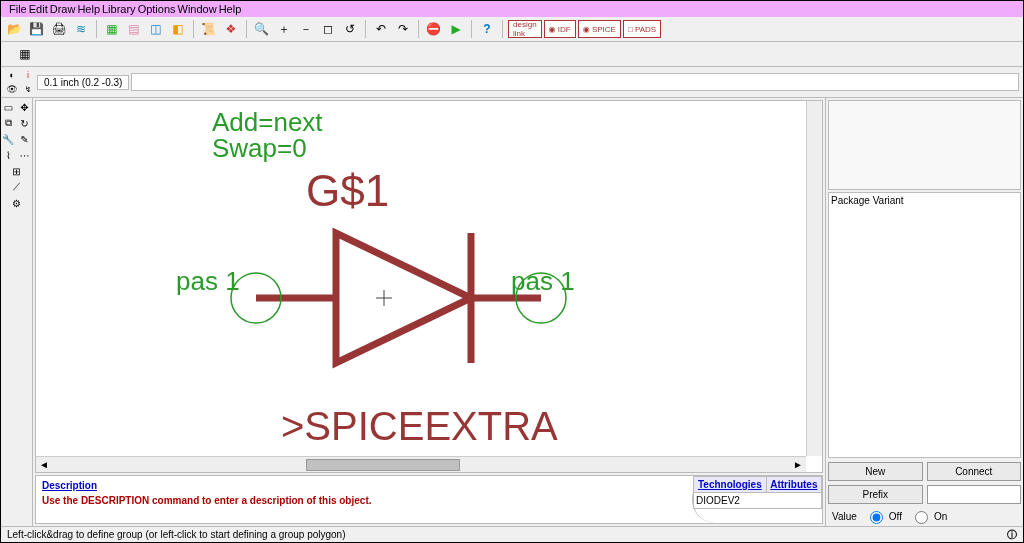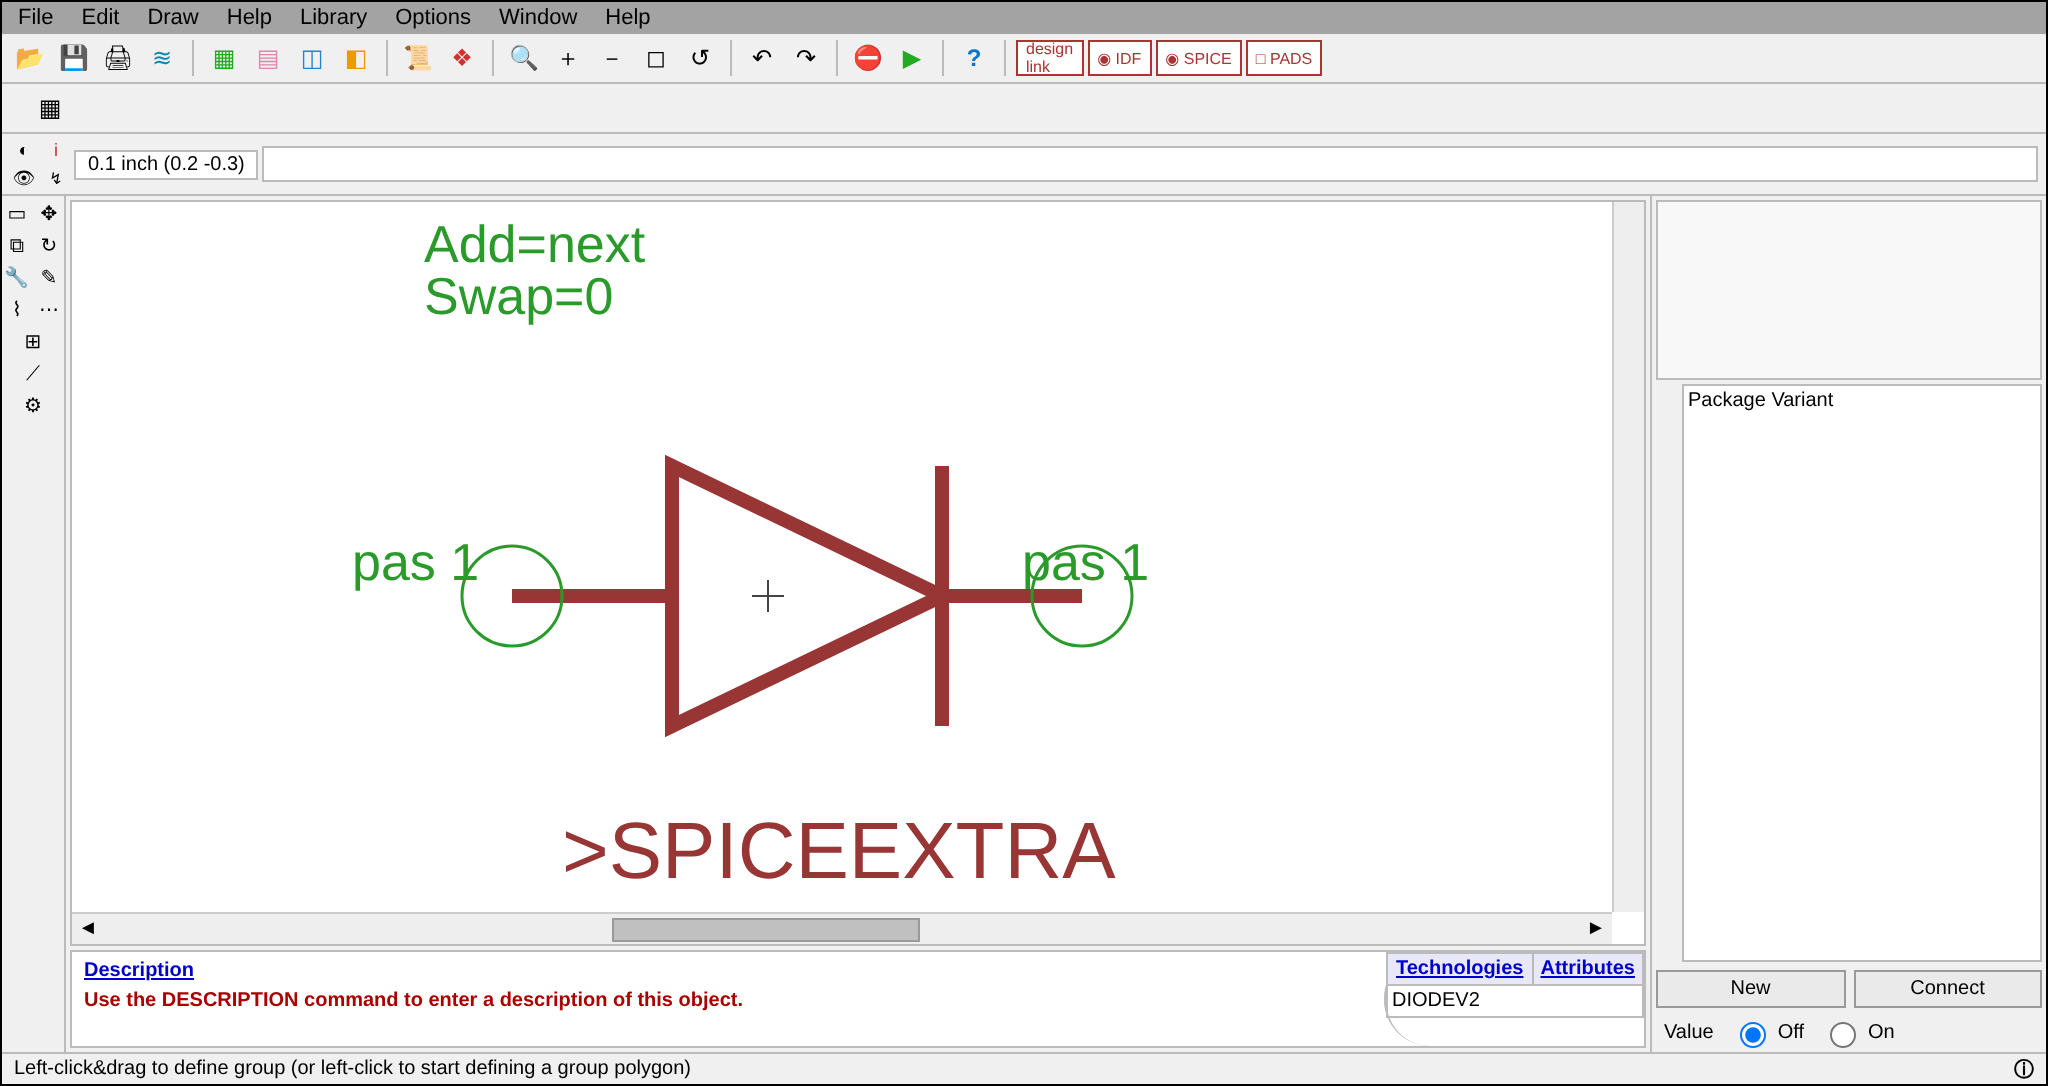--- a/index.html
+++ b/index.html
@@ -1,19 +1,19 @@
 <!DOCTYPE html>
 <html><head>
 <meta charset="utf-8">
 <style>
   * { box-sizing: border-box; }
   html, body { margin: 0; padding: 0; font-family: Tahoma, Arial, sans-serif; font-size: 11px; overflow: hidden; }
   body { width: 1024px; height: 543px; background: #f0f0f0; display: flex; flex-direction: column; border: 1px solid #000; }
 
-  .menubar { display: flex; gap: 14px; padding: 2px 8px; background: #a3a3a3; font-size: 11px; }
+  .menubar { display: flex; gap: 2px; padding: 2px 8px; background: #f0abfc; font-size: 11px; }
   .menubar span { cursor: default; }
 
   .toolbar { display: flex; align-items: center; padding: 2px 4px; gap: 2px; border-bottom: 1px solid #bbb; }
   .tbtn { width: 20px; height: 20px; display: inline-flex; align-items: center; justify-content: center; border: 1px solid transparent; font-size: 12px; cursor: pointer; }
   .tsep { width: 1px; height: 18px; background: #bbb; margin: 0 3px; }
   .tchip { padding: 1px 4px; font-size: 8px; border: 1px solid #a33; color: #a33; background: #fff; cursor: pointer; display: inline-flex; align-items: center; justify-content: center; height: 18px; }
 
   .gridrow { border-bottom: 1px solid #bbb; padding: 2px 2px 2px 14px; }
 
   .cmdrow { display: flex; align-items: center; gap: 2px; padding: 2px 4px; border-bottom: 1px solid #bbb; }
@@ -42,21 +42,21 @@
   .descleft { flex: 1; padding: 4px 6px; }
   .descleft .head { color: #0000cc; text-decoration: underline; font-weight: bold; }
   .descleft .body { color: #aa0000; font-weight: bold; margin-top: 4px; }
   .descright { width: 130px; border-left: 1px solid #bbb; border-radius: 23px; }
   .descright table { width: 100%; border-collapse: collapse; font-size: 10px; }
   .descright th { background: #e8e8f8; color: #0000cc; text-decoration: underline; font-weight: bold; padding: 2px; border: 1px solid #bbb; }
   .descright td { padding: 2px; border: 1px solid #bbb; }
 
   .right { width: 198px; border-left: 1px solid #bbb; display: flex; flex-direction: column; padding-top: 2px; }
   .r-preview { height: 90px; border: 1px solid #bbb; background: #f8f8f8; margin: 0 2px 2px 2px; }
-  .r-list { flex: 1; border: 1px solid #bbb; background: #fff; margin: 0 2px 2px 15px; padding: 2px; font-size: 10px; }
+  .r-list { flex: 1; border: 1px solid #bbb; background: #fff; margin: 0 2px 2px 2px; padding: 2px; font-size: 10px; }
   .r-btnrow { display: flex; gap: 4px; margin: 2px; }
   .r-btn { flex: 1; border: 1px solid #999; background: #eaeaea; padding: 3px 0; text-align: center; font-size: 10px; cursor: pointer; }
   .r-value { display: flex; align-items: center; gap: 8px; padding: 2px 6px; font-size: 10px; }
   .r-radio { display: inline-flex; align-items: center; gap: 3px; }
 
   .status { height: 16px; padding: 0 6px; font-size: 10px; display: flex; align-items: center; border-top: 1px solid #bbb; background: #f0f0f0; justify-content: space-between; }
 
   svg { display: block; }
 </style>
 </head>
@@ -152,20 +152,21 @@
     <div class="lpair">
         <span class="lbtn">⚙</span>
       </div>
   </div>
 
   <div class="center">
     <div class="canvaswrap">
       <div class="canvas">
         <div class="canvas-text green" style="left:176px; top:6px; font-size:26px;">Add=next</div>
         <div class="canvas-text green" style="left:176px; top:32px; font-size:26px;">Swap=0</div>
+        <div class="canvas-text maroon" style="left:270px; top:65px; font-size:44px;">G$1</div>
         <div class="canvas-text green" style="left:140px; top:165px; font-size:26px;">pas 1</div>
         <div class="canvas-text green" style="left:475px; top:165px; font-size:26px;">pas 1</div>
         <div class="canvas-text maroon" style="left:245px; top:303px; font-size:40px;">&gt;SPICEEXTRA</div>
 
         <svg width="360" height="170" style="position:absolute; left:190px; top:112px;">
           <g stroke="#983535" fill="none" stroke-width="7">
 
             <line x1="30" y1="85" x2="110" y2="85"></line>
             <line x1="245" y1="85" x2="315" y2="85"></line>
 
@@ -214,20 +215,24 @@
 
   <div class="right">
     <div class="r-preview"></div>
     <div class="r-list">
       <span>Package   Variant</span>
     </div>
     <div class="r-btnrow">
       <div class="r-btn">New</div>
       <div class="r-btn">Connect</div>
     </div>
+    <div class="r-btnrow">
+      <div class="r-btn">Prefix</div>
+      <div class="r-btn" style="background:#fff"></div>
+    </div>
     <div class="r-value">
       <span>Value</span>
       <label class="r-radio">
           <input type="radio" checked="" style="">
           <span>Off</span>
         </label>
       <label class="r-radio">
           <input type="radio" style="">
           <span>On</span>
         </label>

